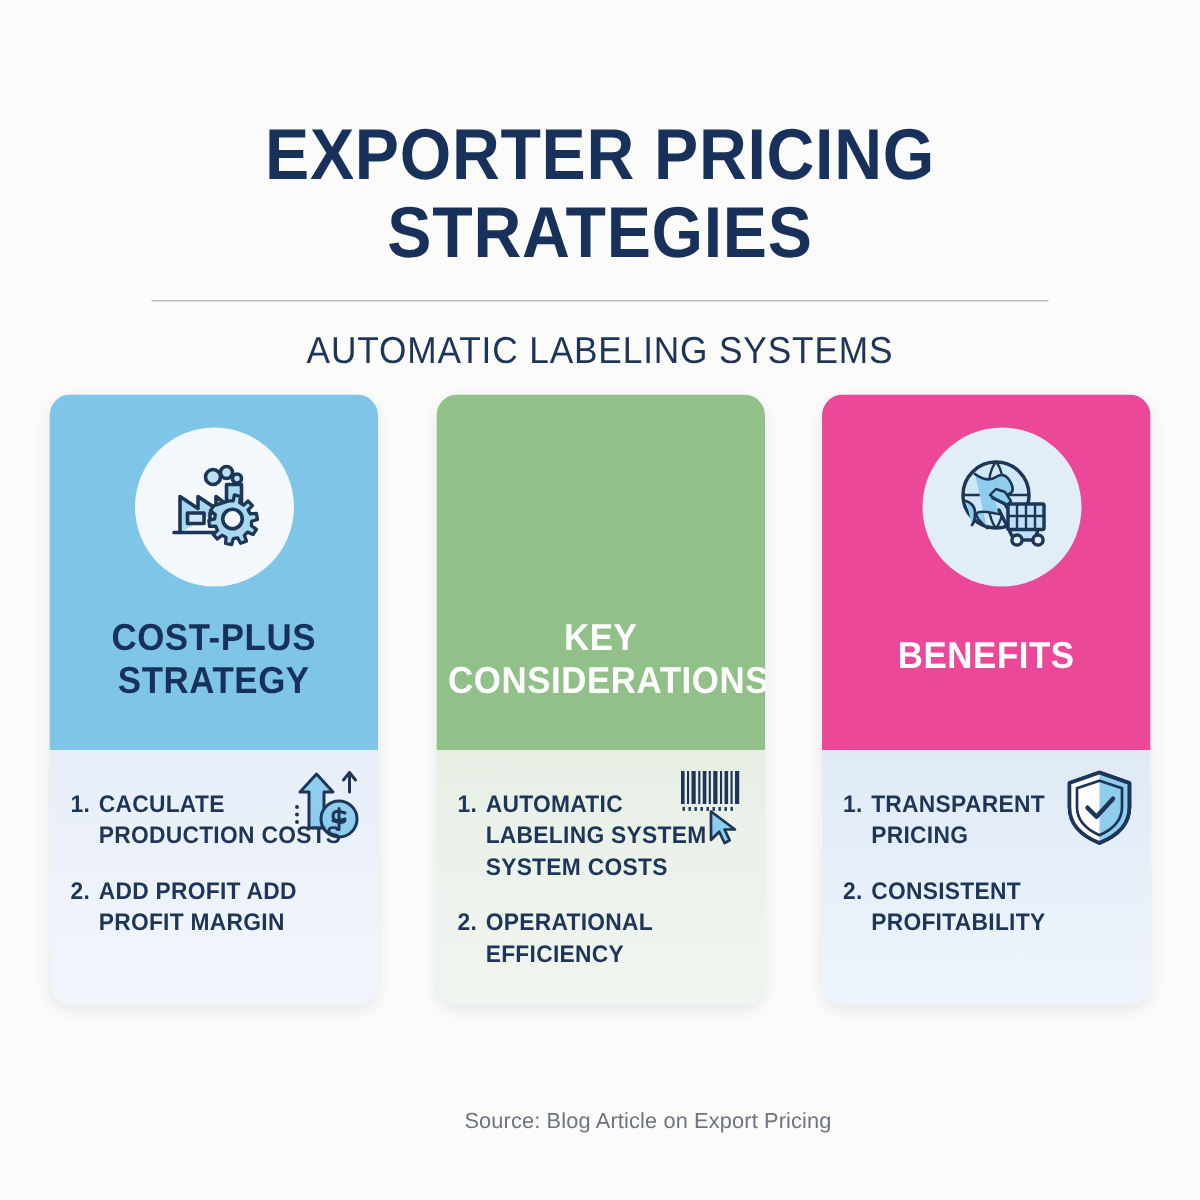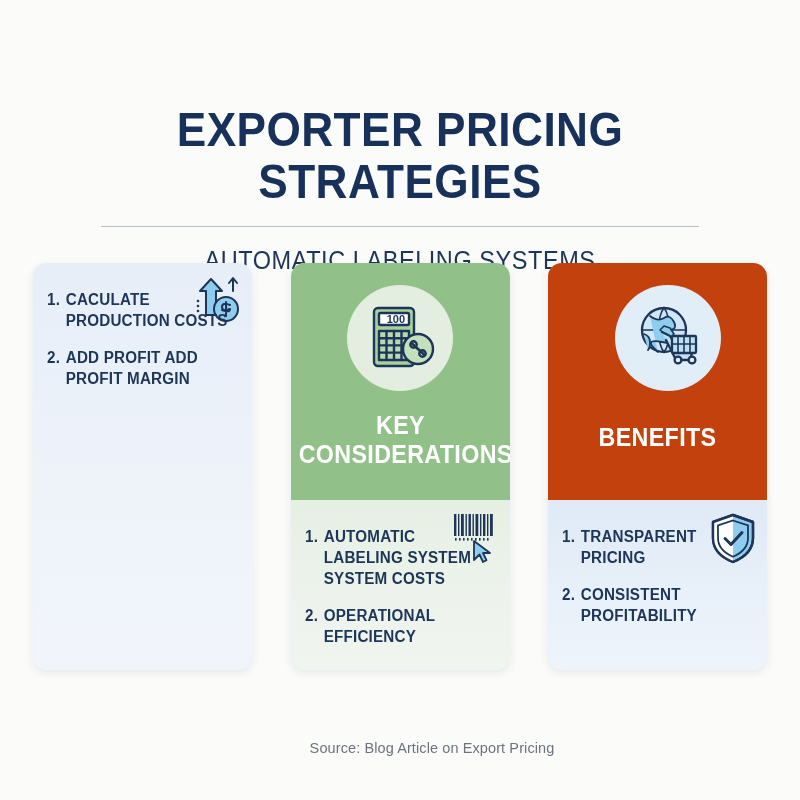--- a/index.html
+++ b/index.html
@@ -14,21 +14,20 @@
     overflow: hidden;
     position: relative;
   }
 
   
   .header {
     position: absolute;
     top: 0; left: 0;
     width: 800px;
     text-align: center;
-    margin-top: 26px;
   }
   .main-title {
     margin: 0;
     padding-top: 78px;
     font-family: "Liberation Sans Narrow", "Liberation Sans", sans-serif;
     font-size: 48px;
     line-height: 52px;
     font-weight: 700;
     letter-spacing: 0.5px;
     color: #17315a;
@@ -157,20 +156,42 @@
 
 <div class="header">
   <h1 class="main-title">EXPORTER PRICING STRATEGIES</h1>
   <div class="title-rule"></div>
   <h2 class="subtitle">AUTOMATIC LABELING SYSTEMS</h2>
 </div>
 
 <div class="cards">
 
   <div class="card card1">
+    <div class="card-head" style="background:#7ec5e8;">
+      <div class="icon-circle" style="background:#f2f8fc;">
+        <svg width="74" height="74" viewBox="0 0 74 74">
+          <g fill="none" stroke="#1d3557" stroke-width="2.4" stroke-linejoin="round" stroke-linecap="round">
+            <path d="M14 54 V30 L26 38 V30 L38 38 V30 L46 36" fill="#a8d8f0"></path>
+            <path d="M10 54 H58"></path>
+            <rect x="19" y="41" width="11" height="7" fill="#cfe9f7"></rect>
+            <rect x="34" y="41" width="11" height="7" fill="#cfe9f7"></rect>
+            <path d="M45 54 V22 h10 v32" fill="#a8d8f0"></path>
+            <circle cx="36" cy="17" r="5" fill="#bcdff2"></circle>
+            <circle cx="45" cy="14" r="4" fill="#bcdff2"></circle>
+            <circle cx="52" cy="18" r="3" fill="#bcdff2"></circle>
+            <path d="M50 34 l3.2 .0 .9-4.4 4.4 1.2 -.6 4.4 2.8 1.9 3.3-3 3.1 3.3-3.1 3.1 1.6 2.9 4.4-.4 .8 4.4-4.2 1.3-.2 3.3 3.6 2.6-2.4 3.8-4-1.8-2.3 2.4 1.5 4.1-4.2 1.6-2.1-3.9-3.2 .5-1.2 4.3-4.4-.8 .3-4.4-2.9-1.6-3.4 2.8-3-3.3 3.2-3-1.4-3-4.4 .2-.6-4.4 4.3-1.1 .4-3.2-3.5-2.8 2.6-3.6z" fill="#a8d8f0" transform="translate(-5,-2) scale(0.92) translate(6,4)"></path>
+            <circle cx="49" cy="45" r="6.5" fill="#f2f8fc"></circle>
+          </g>
+        </svg>
+      </div>
+      <div class="card-title" style="color:#17315a;">
+        <div>COST-PLUS</div>
+        <div>STRATEGY</div>
+      </div>
+    </div>
     <div class="card-body">
       <div class="body-icon">
         <svg width="48" height="50" viewBox="0 0 48 50">
           <g fill="none" stroke="#1d3557" stroke-width="2" stroke-linejoin="round" stroke-linecap="round">
             <path d="M12 40 V16 H6 L17 4 L28 16 H22 V40 Z" fill="#8ecdee"></path>
             <path d="M39 16 V4 M35 8 L39 3 L43 8"></path>
             <circle cx="32" cy="34" r="12" fill="#8ecdee"></circle>
             <path d="M32 27 V41 M36 30 q-8-3-8 2 t8 2 q0 4-8 1" stroke-width="2"></path>
           </g>
           <g fill="#1d3557">
@@ -186,35 +207,20 @@
       </div>
       <div class="item">
         <span class="num">2.</span>
         <span class="txt">ADD PROFIT ADD PROFIT MARGIN</span>
       </div>
     </div>
   </div>
 
   <div class="card green">
     <div class="card-head" style="background:#92c089;">
-      <div class="icon-circle" style="background:#e4eee0;">
-        <svg width="76" height="76" viewBox="0 0 76 76">
-          <g fill="none" stroke="#1d3557" stroke-width="2.4" stroke-linejoin="round" stroke-linecap="round">
-            <rect x="12" y="8" width="40" height="58" rx="4" fill="#a9cf9f"></rect>
-            <rect x="17" y="13" width="30" height="12" rx="1.5" fill="#ffffff"></rect>
-            <text x="43" y="23" font-family="'Liberation Sans Narrow','Liberation Sans',sans-serif" font-size="11" font-weight="700" fill="#1d3557" stroke="none" text-anchor="end">100</text>
-            <rect x="17" y="31" width="30" height="29" fill="#b8d8af"></rect>
-            <path d="M17 38.2 H47 M17 45.4 H47 M17 52.6 H47 M24.5 31 V60 M32 31 V60 M39.5 31 V60"></path>
-            <circle cx="56" cy="49" r="15" fill="#c3dfbb"></circle>
-            <path d="M50 43.5 l12 11" stroke-width="2.6"></path>
-            <circle cx="51.5" cy="44.5" r="3.2"></circle>
-            <circle cx="60.5" cy="53.5" r="3.2"></circle>
-          </g>
-        </svg>
-      </div>
       <div class="card-title" style="color:#ffffff;">
         <div>KEY</div>
         <div>CONSIDERATIONS</div>
       </div>
     </div>
     <div class="card-body">
       <div class="body-icon">
         <svg width="50" height="52" viewBox="0 0 50 52">
           <g fill="#1d3557">
             <rect x="4" y="2" width="2.4" height="22"></rect>
@@ -246,21 +252,21 @@
         <span class="txt">AUTOMATIC LABELING SYSTEM SYSTEM COSTS</span>
       </div>
       <div class="item">
         <span class="num">2.</span>
         <span class="txt">OPERATIONAL EFFICIENCY</span>
       </div>
     </div>
   </div>
 
   <div class="card blue">
-    <div class="card-head" style="background:#c2410c;padding-left:21px;">
+    <div class="card-head" style="background:#ec4899;padding-left:21px;">
       <div class="icon-circle" style="background:#e1eef8;">
         <svg width="76" height="76" viewBox="0 0 76 76">
           <g fill="none" stroke="#1d3557" stroke-width="2.3" stroke-linejoin="round" stroke-linecap="round">
             <circle cx="34" cy="30" r="22" fill="#cfe7f6"></circle>
             <path d="M34 8 c-7 8 -7 36 0 44 M34 8 c7 8 7 36 0 44 M12 30 H56" stroke-width="1.6"></path>
             <path d="M20 16 q8 6 14 2 t10 4 -6 8 2 8 -8 4 -4 10" fill="#8ecdee" stroke-width="1.8"></path>
             <path d="M14 34 q6 2 6 8 t-2 8" fill="#8ecdee" stroke-width="1.8"></path>
             <path d="M30 30 L34 26 l6 2 4 6 -4 4 z" fill="#8ecdee" stroke-width="1.6"></path>
             <path d="M32 32 L40 36 l6 10 h18 l-4 14 H46 L36 40" fill="#bfe0f4"></path>
             <rect x="42" y="36" width="24" height="17" rx="1" fill="#bfe0f4"></rect>

